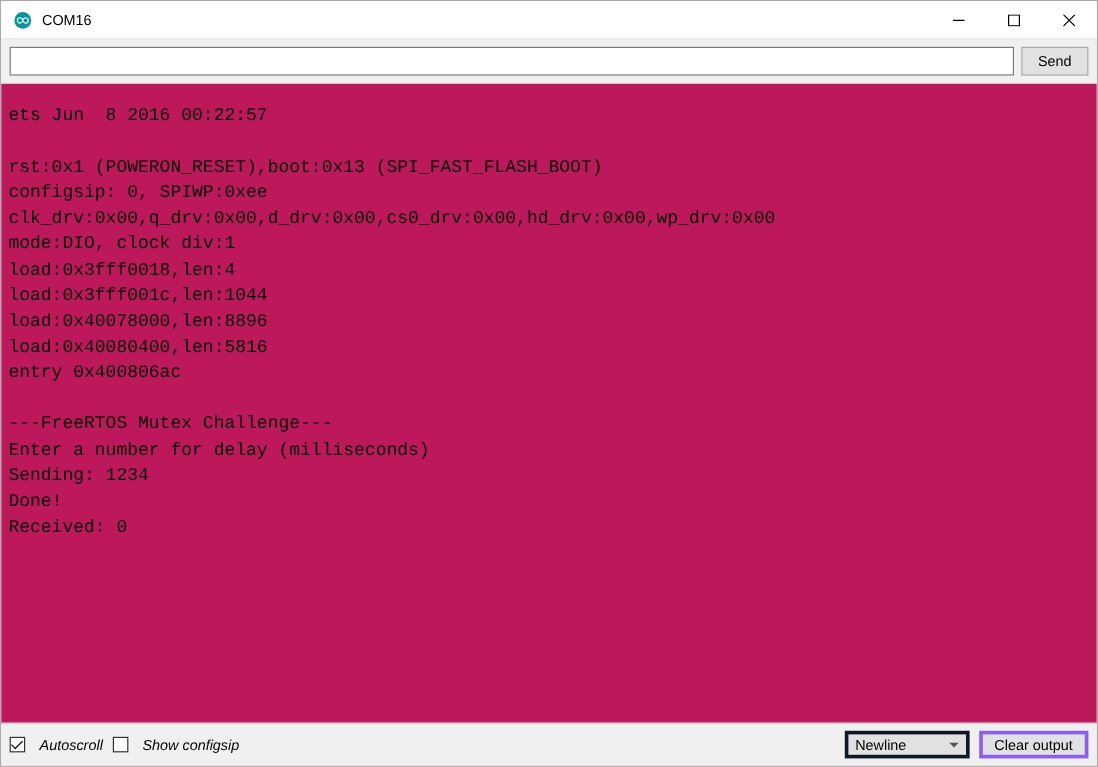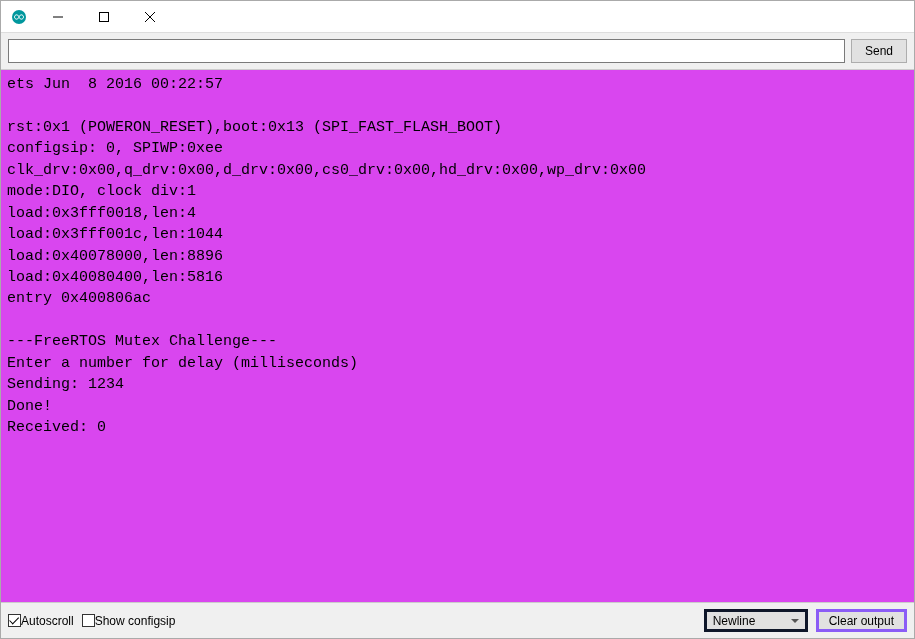--- a/index.html
+++ b/index.html
@@ -69,43 +69,44 @@
       width: 56px;
       height: 24px;
       border: 1px solid #adadad;
       background: #e1e1e1;
       font-size: 12px;
       font-family: inherit;
     }
 
     .console {
       flex: 1;
-      background: #d946ef;
-      padding: 4px 6px;
+      background: #be185d;
+      padding: 16px 6px;
       font-family: "Consolas", "Courier New", monospace;
       font-size: 15px;
       line-height: 1.43;
       color: #000;
       white-space: pre;
       overflow: auto;
       border-bottom: 1px solid #ccc;
     }
 
     .bottom-row {
       display: flex;
       align-items: center;
       padding: 6px 7px;
       background: #f0f0f0;
       gap: 8px;
     }
     .chk-wrap {
       display: inline-flex;
       align-items: center;
-      gap: 0;
-      font-size: 12px;
+      gap: 12px;
+      font-size: 12px;
+      font-style: italic;
     }
     .chk {
       width: 13px;
       height: 13px;
       border: 1px solid #333;
       background: #fff;
       display: inline-flex;
       align-items: center;
       justify-content: center;
     }
@@ -154,20 +155,21 @@
 </head>
 <body>
 
 <div class="titlebar">
   <span class="titlebar-icon">
     <svg width="16" height="16" viewBox="0 0 16 16">
       <circle cx="8" cy="8" r="7" fill="#00979D"></circle>
       <path d="M3.5 8c0-1.2 1-2.2 2.2-2.2 1.6 0 2.3 2.2 2.3 2.2s.7 2.2 2.3 2.2c1.2 0 2.2-1 2.2-2.2s-1-2.2-2.2-2.2c-1.6 0-2.3 2.2-2.3 2.2S7.3 10.2 5.7 10.2c-1.2 0-2.2-1-2.2-2.2z" fill="none" stroke="#fff" stroke-width="1"></path>
     </svg>
   </span>
+  <span class="titlebar-title">COM16</span>
   <div class="win-controls">
     <div class="win-btn">
       <svg width="10" height="10" viewBox="0 0 10 10">
           <line x1="0" y1="5" x2="10" y2="5" stroke="#000" stroke-width="1"></line>
         </svg>
     </div>
     <div class="win-btn">
       <svg width="10" height="10" viewBox="0 0 10 10">
           <rect x="0.5" y="0.5" width="9" height="9" fill="none" stroke="#000" stroke-width="1"></rect>
         </svg>

